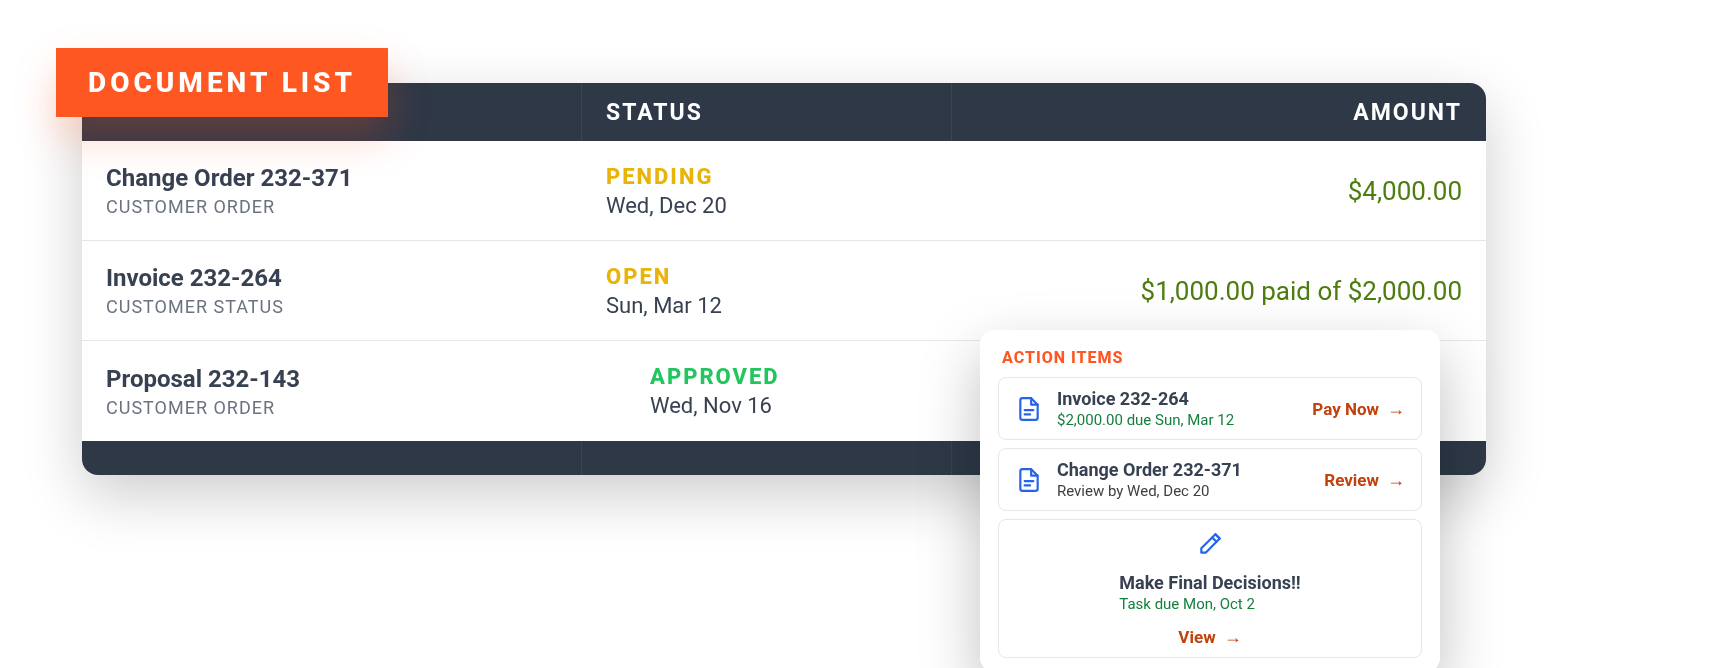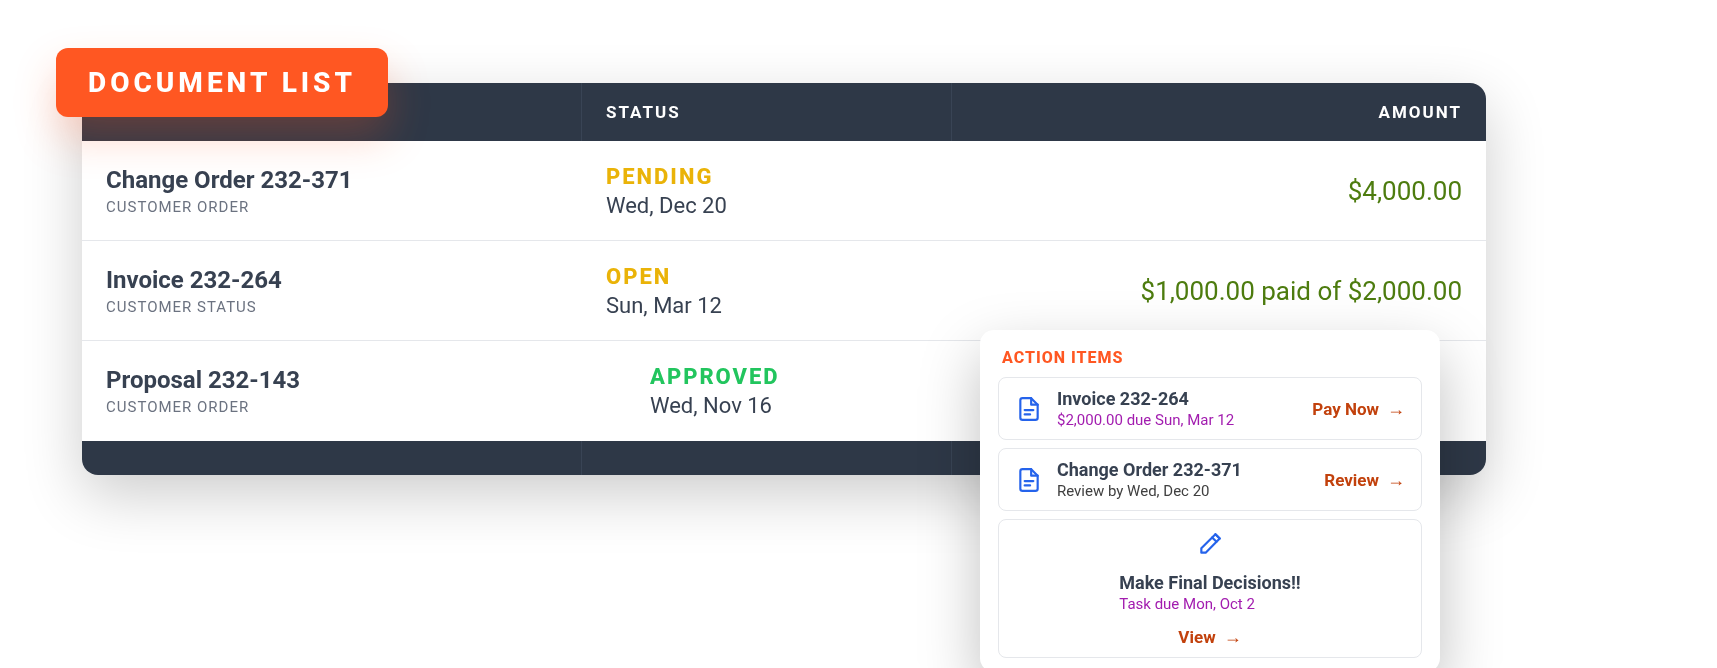--- a/index.html
+++ b/index.html
@@ -13,57 +13,57 @@
   .badge {
     position: absolute;
     top: 48px;
     left: 56px;
     background: #FF5722;
     color: #fff;
     font-weight: 800;
     font-size: 28px;
     letter-spacing: 4px;
     padding: 18px 32px;
-    border-radius: 12px;
+    border-radius: 0;
     z-index: 10;
     box-shadow: 0 20px 40px rgba(255,87,34,0.25);
   }
   .table-card {
     position: absolute;
     top: 83px;
     left: 82px;
     width: 1404px;
     border-radius: 16px;
     overflow: hidden;
     box-shadow: 0 20px 60px rgba(0,0,0,0.2);
     background: #fff;
   }
   .thead {
     display: flex;
     background: #2E3847;
     color: #fff;
     font-weight: 700;
     letter-spacing: 2px;
-    font-size: 17px;
+    font-size: 23px;
     height: 58px;
     align-items: center;
   }
   .col-doc   { width: 500px; padding-left: 24px; }
   .col-status{ width: 370px; padding-left: 24px; }
   .col-amount{ flex: 1; text-align: right; padding-right: 24px; }
   .thead .col-doc, .thead .col-status { border-right: 1px solid #394455; height:100%; display:flex; align-items:center; }
   .tbody .row {
     display: flex;
     border-bottom: 1px solid #E5E7EB;
     height: 100px;
     align-items: center;
   }
   .tbody .row:last-child { border-bottom: none; gap: 44px; }
   .doc-title { font-size: 24px; font-weight: 700; color: #374151; }
-  .doc-sub   { font-size: 15px; letter-spacing: 1px; color: #6B7280; margin-top: 4px; }
+  .doc-sub   { font-size: 18px; letter-spacing: 1px; color: #6B7280; margin-top: 4px; }
   .status-label { font-size: 22px; font-weight: 800; letter-spacing: 2px; }
   .status-date  { font-size: 22px; color: #374151; margin-top: 4px; }
   .status-pending  { color: #EAB308; }
   .status-open     { color: #EAB308; }
   .status-approved { color: #22C55E; }
   .amount { font-size: 26px; color: #4d7c0f; }
   .tfoot {
     background: #2E3847;
     height: 34px;
     display:flex;
@@ -96,21 +96,21 @@
     border-radius: 8px;
     padding: 10px 16px;
     margin-bottom: 8px;
     gap: 14px;
   }
   .action-item:last-child { margin-bottom: 0; flex-direction: column; }
   .action-icon { width: 28px; height: 28px; flex-shrink: 0; display:flex; align-items:center; justify-content:center;}
   .action-text { flex: 1; }
   .action-text .t1 { font-size: 18px; font-weight: 700; color: #374151; }
   .action-text .t2 { font-size: 15px; margin-top: 2px; }
-  .t2-red  { color: #a21caf; }
+  .t2-red  { color: #15803d; }
   .t2-grey { color: #404040; }
   .action-link {
     color: #c2410c;
     font-weight: 700;
     font-size: 17px;
     display: inline-flex;
     align-items: center;
     gap: 8px;
     cursor: pointer;
   }

